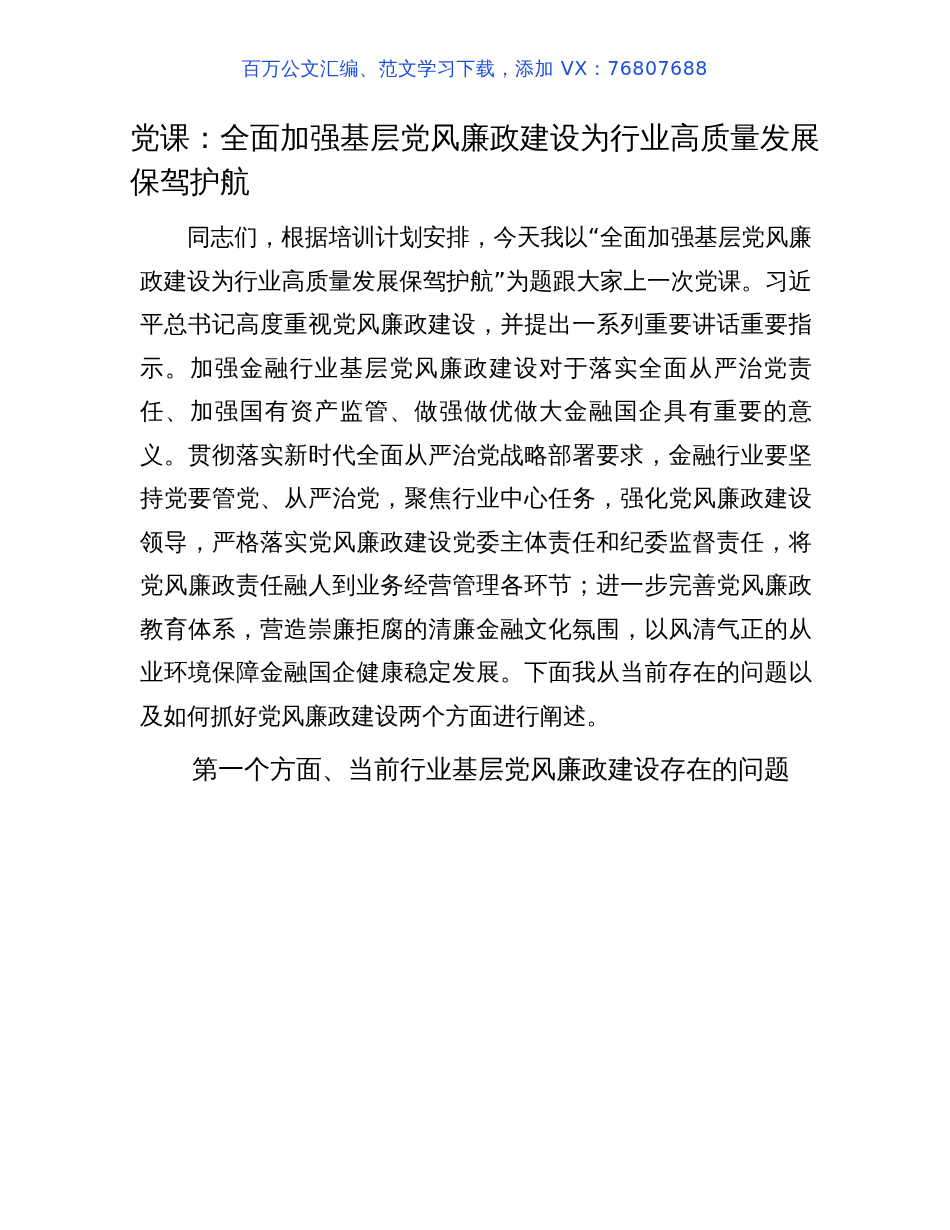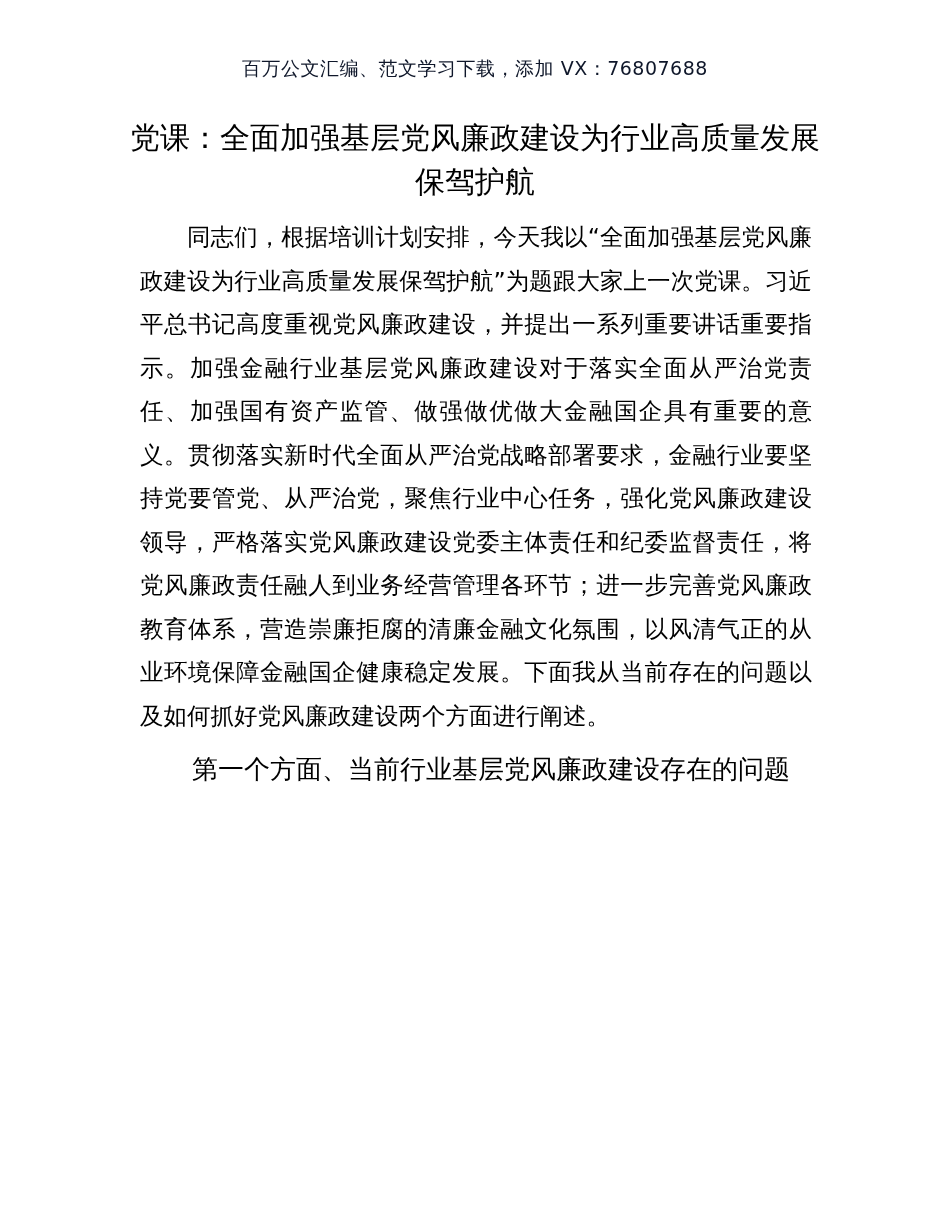--- a/index.html
+++ b/index.html
@@ -1,20 +1,20 @@
 <!DOCTYPE html>
 <html><head>
 <meta charset="utf-8">
 <style>
   html, body { margin:0; padding:0; background:#ffffff; }
   body { width:950px; height:1230px; position:relative; overflow:hidden;
          font-family:"DejaVu Sans","Liberation Sans",sans-serif; color:#000; }
   .header { position:absolute; top:56px; left:0; width:950px; text-align:center;
-            font-size:19px; color:#0f172a; letter-spacing:0.5px; }
-  .title { position:absolute; top:116px; left:130px; width:690px; text-align:center;
+            font-size:19px; color:#1d4ed8; letter-spacing:0.5px; }
+  .title { position:absolute; top:116px; left:130px; width:690px; text-align:left;
            font-size:30px; line-height:44px; font-weight:normal; margin:0; }
   .body-wrap { position:absolute; top:216px; left:140px; width:672px; }
   .para { font-size:23.5px; line-height:43.5px; margin:0; text-align:justify;
           text-indent:2em; text-align-last:left; }
   .heading { margin:0; font-size:26px; line-height:43.5px; text-indent:2em; }
   .gap { height:10px; }
 </style>
 </head>
 <body>
 

